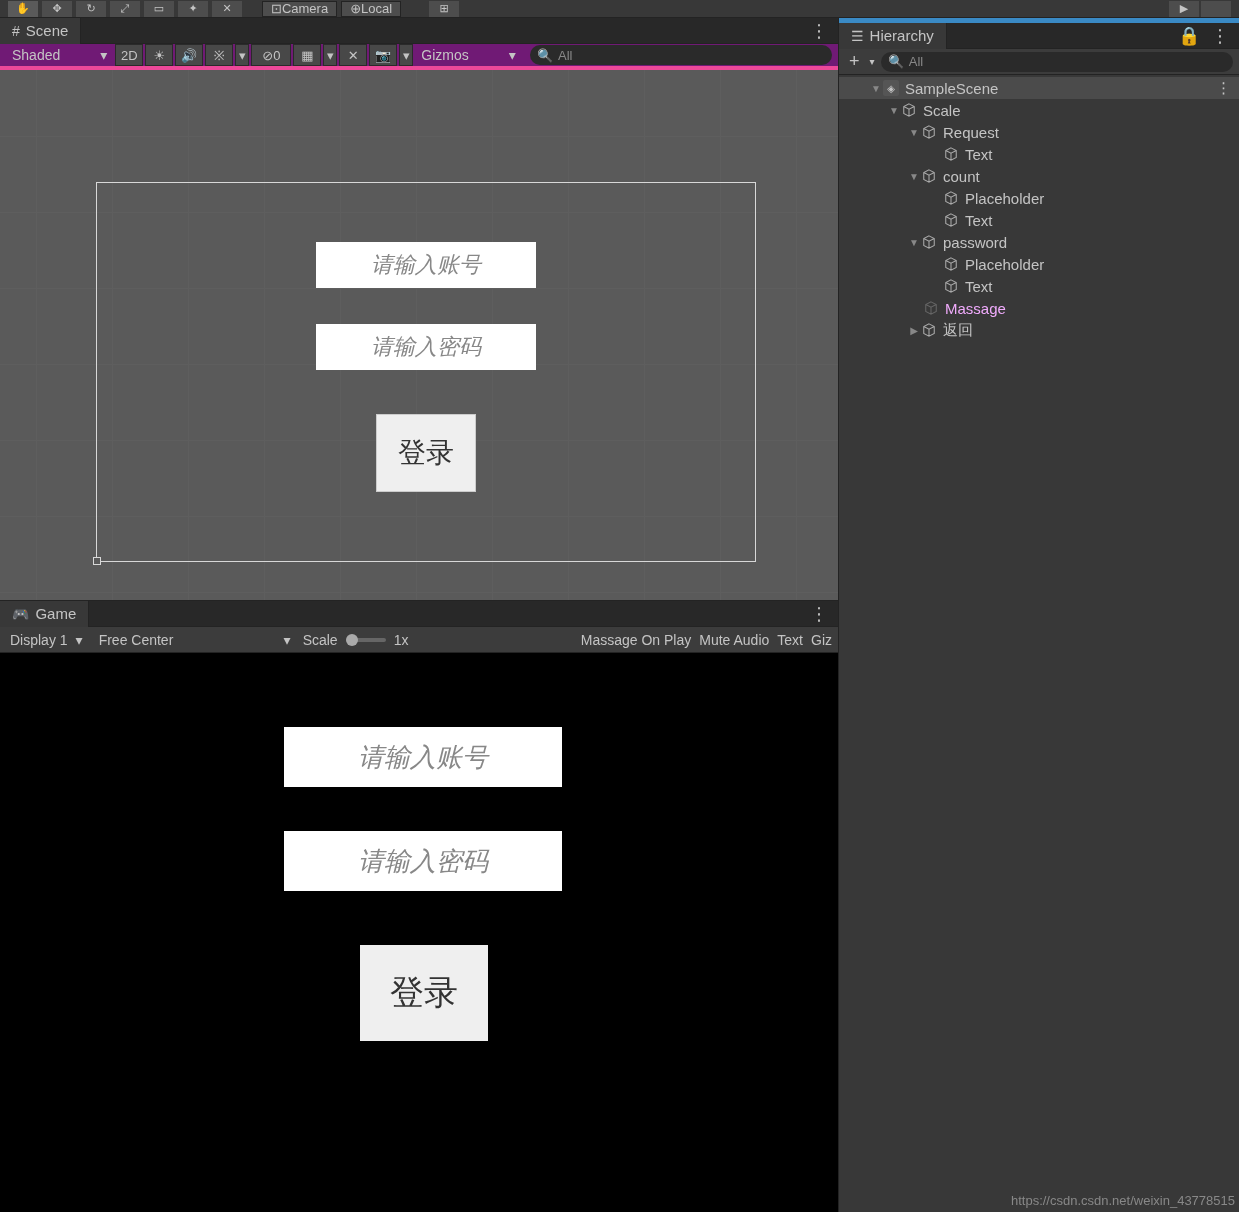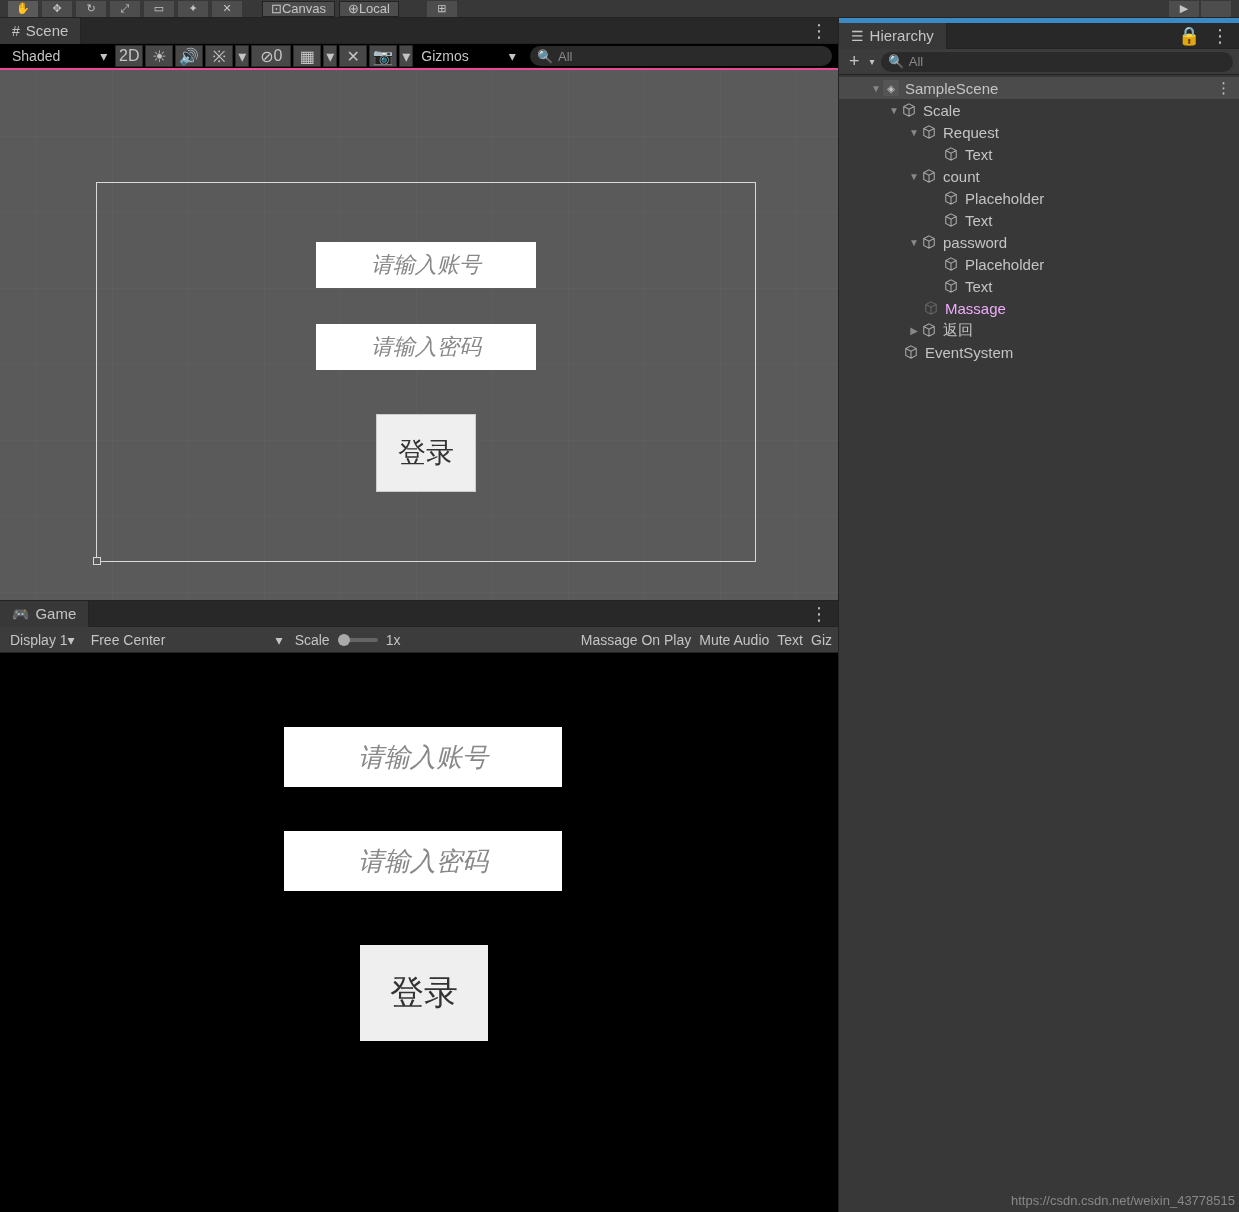--- a/index.html
+++ b/index.html
@@ -16,37 +16,37 @@
 .left-col { width: 838px; display: flex; flex-direction: column; }
 .right-col { flex: 1; background: #383838; border-left: 1px solid #232323; display: flex; flex-direction: column; }
 
 
 .tab-header { height: 26px; background: #282828; display: flex; align-items: center; border-bottom: 1px solid #232323; }
 .tab { height: 26px; padding: 0 12px; background: #383838; display: flex; align-items: center; gap: 6px; font-size: 15px; color: #c4c4c4; border-right: 1px solid #232323; }
 .tab-icon { font-size: 14px; }
 .tab-menu { margin-left: auto; padding: 0 10px; font-size: 18px; color: #c4c4c4; }
 
 
-.scene-toolbar { height: 26px; background: #000000; display: flex; align-items: center; padding: 0 6px; gap: 2px; border-bottom: 2px solid #ec4899; font-size: 14px; }
+.scene-toolbar { height: 26px; background: #701a75; display: flex; align-items: center; padding: 0 6px; gap: 2px; border-bottom: 4px solid #ec4899; font-size: 14px; }
 .scene-dd { padding: 0 6px; display: flex; align-items: center; gap: 40px; }
-.scene-btn { width: 28px; height: 22px; background: #484848; display: flex; align-items: center; justify-content: center; font-size: 16px; border: 1px solid #2a2a2a; }
+.scene-btn { width: 28px; height: 22px; background: #484848; display: flex; align-items: center; justify-content: center; font-size: 13px; border: 1px solid #2a2a2a; }
 .scene-search { flex: 1; height: 20px; background: #2a2a2a; border-radius: 10px; padding: 0 8px; display: flex; align-items: center; gap: 4px; font-size: 13px; color: #888; margin-left: 6px; }
 
 
 .scene-viewport { flex: 1; background: #5a5a5a; position: relative; overflow: hidden; }
 .grid-bg { position: absolute; inset: 0; background-image: linear-gradient(#656565 1px, transparent 1px), linear-gradient(90deg, #656565 1px, transparent 1px); background-size: 76px 76px; background-position: -40px -10px; opacity: 0.4; }
 .canvas-rect { position: absolute; left: 96px; top: 112px; width: 660px; height: 380px; border: 1px solid #d8d8d8; }
 .canvas-handle { position: absolute; left: -4px; bottom: -4px; width: 8px; height: 8px; border: 1px solid #d8d8d8; background: #5a5a5a; }
 .ui-input { position: absolute; width: 220px; height: 46px; background: #fff; display: flex; align-items: center; justify-content: center; font-size: 22px; color: #888; font-style: italic; }
 .ui-button { position: absolute; width: 100px; height: 78px; background: #efefef; border: 1px solid #ccc; display: flex; align-items: center; justify-content: center; font-size: 28px; color: #333; }
 
 
 .game-panel { height: 612px; display: flex; flex-direction: column; border-top: 1px solid #232323; }
 .game-toolbar { height: 26px; background: #3c3c3c; display: flex; align-items: center; padding: 0 6px; gap: 8px; font-size: 14px; border-bottom: 1px solid #232323; }
-.game-dd { display: flex; align-items: center; gap: 0; padding: 0 4px; }
+.game-dd { display: flex; align-items: center; gap: 8px; padding: 0 4px; }
 .game-viewport { flex: 1; background: #000; position: relative; }
 .g-input { position: absolute; width: 278px; height: 60px; background: #fff; display: flex; align-items: center; justify-content: center; font-size: 26px; color: #888; font-style: italic; }
 .g-button { position: absolute; width: 128px; height: 96px; background: #efefef; display: flex; align-items: center; justify-content: center; font-size: 34px; color: #333; }
 
 
 .hier-top { height: 5px; background: #3a8ac5; }
 .hier-toolbar { height: 26px; background: #3c3c3c; display: flex; align-items: center; padding: 0 6px; gap: 6px; border-bottom: 1px solid #232323; }
 .hier-add { font-size: 18px; padding: 0 4px; }
 .hier-search { flex: 1; height: 20px; background: #2a2a2a; border-radius: 10px; padding: 0 8px; display: flex; align-items: center; gap: 4px; font-size: 13px; color: #888; }
 .hier-tree { flex: 1; padding: 2px 0; font-size: 15px; overflow-y: auto; }
@@ -69,21 +69,21 @@
   <div class="tool-btn active">✋</div>
   <div class="tool-btn">✥</div>
   <div class="tool-btn">↻</div>
   <div class="tool-btn">⤢</div>
   <div class="tool-btn">▭</div>
   <div class="tool-btn">✦</div>
   <div class="tool-btn">✕</div>
   <div style="width:12px"></div>
   <div class="pill-btn">
       <span>⊡</span>
-      <span>Canvas</span>
+      <span>Camera</span>
     </div>
   <div class="pill-btn">
       <span>⊕</span>
       <span>Local</span>
     </div>
   <div style="width:20px"></div>
   <div class="tool-btn">⊞</div>
   <div class="play-area">
     <div class="tool-btn">▶</div>
     <div class="tool-btn"> </div>
@@ -284,24 +284,16 @@
       </div>
       <div class="hier-row" style="padding-left:68px">
         <span class="foldout">▶</span>
         <span class="cube-icon">
             <svg viewBox="0 0 16 16">
               <path fill="none" stroke="#aaa" stroke-width="1.2" d="M8 1l6 3v8l-6 3-6-3V4z M2 4l6 3 6-3 M8 7v8"></path>
             </svg>
           </span>
         <span>返回</span>
       </div>
-      <div class="hier-row" style="padding-left:64px">
-        <span class="cube-icon">
-            <svg viewBox="0 0 16 16">
-              <path fill="none" stroke="#aaa" stroke-width="1.2" d="M8 1l6 3v8l-6 3-6-3V4z M2 4l6 3 6-3 M8 7v8"></path>
-            </svg>
-          </span>
-        <span>EventSystem</span>
-      </div>
     </div>
     <div class="watermark">https://csdn.csdn.net/weixin_43778515</div>
   </div>
 </div>
 
 </body></html>

